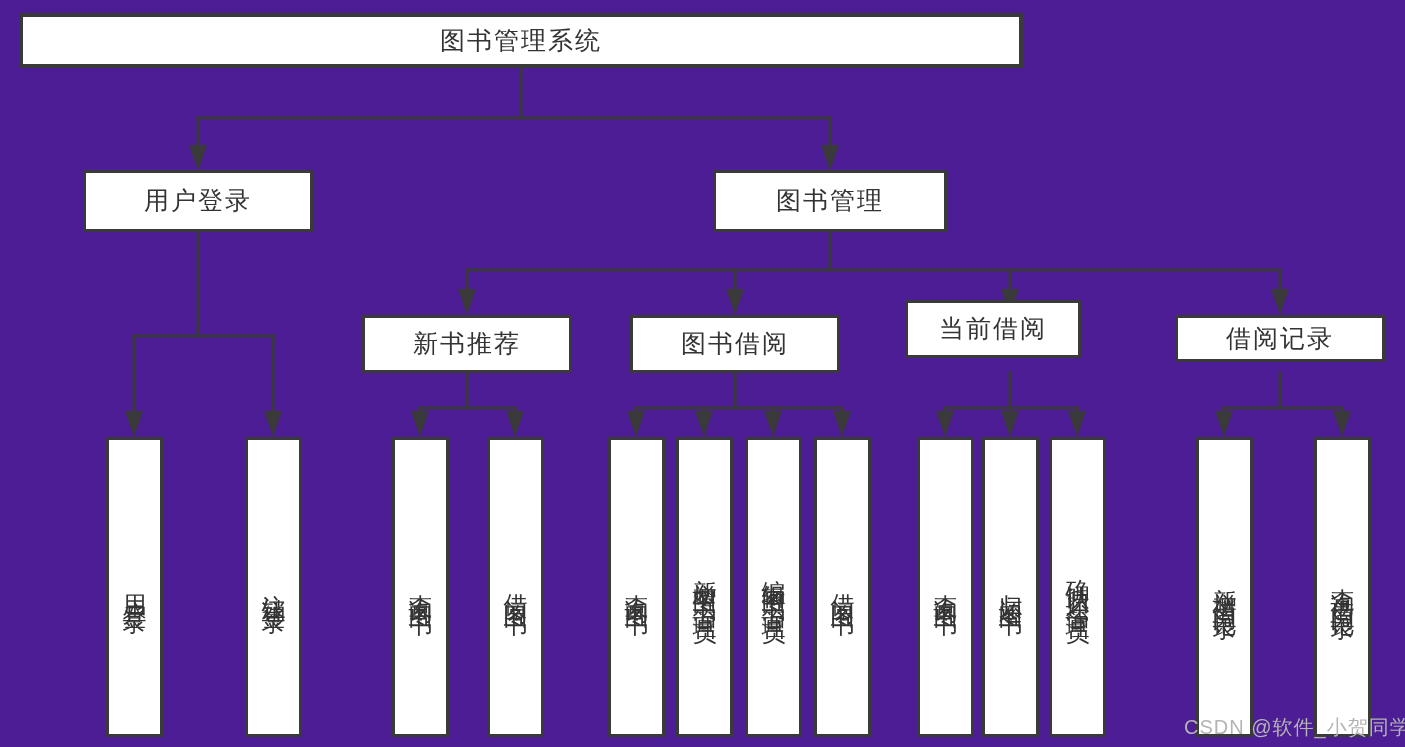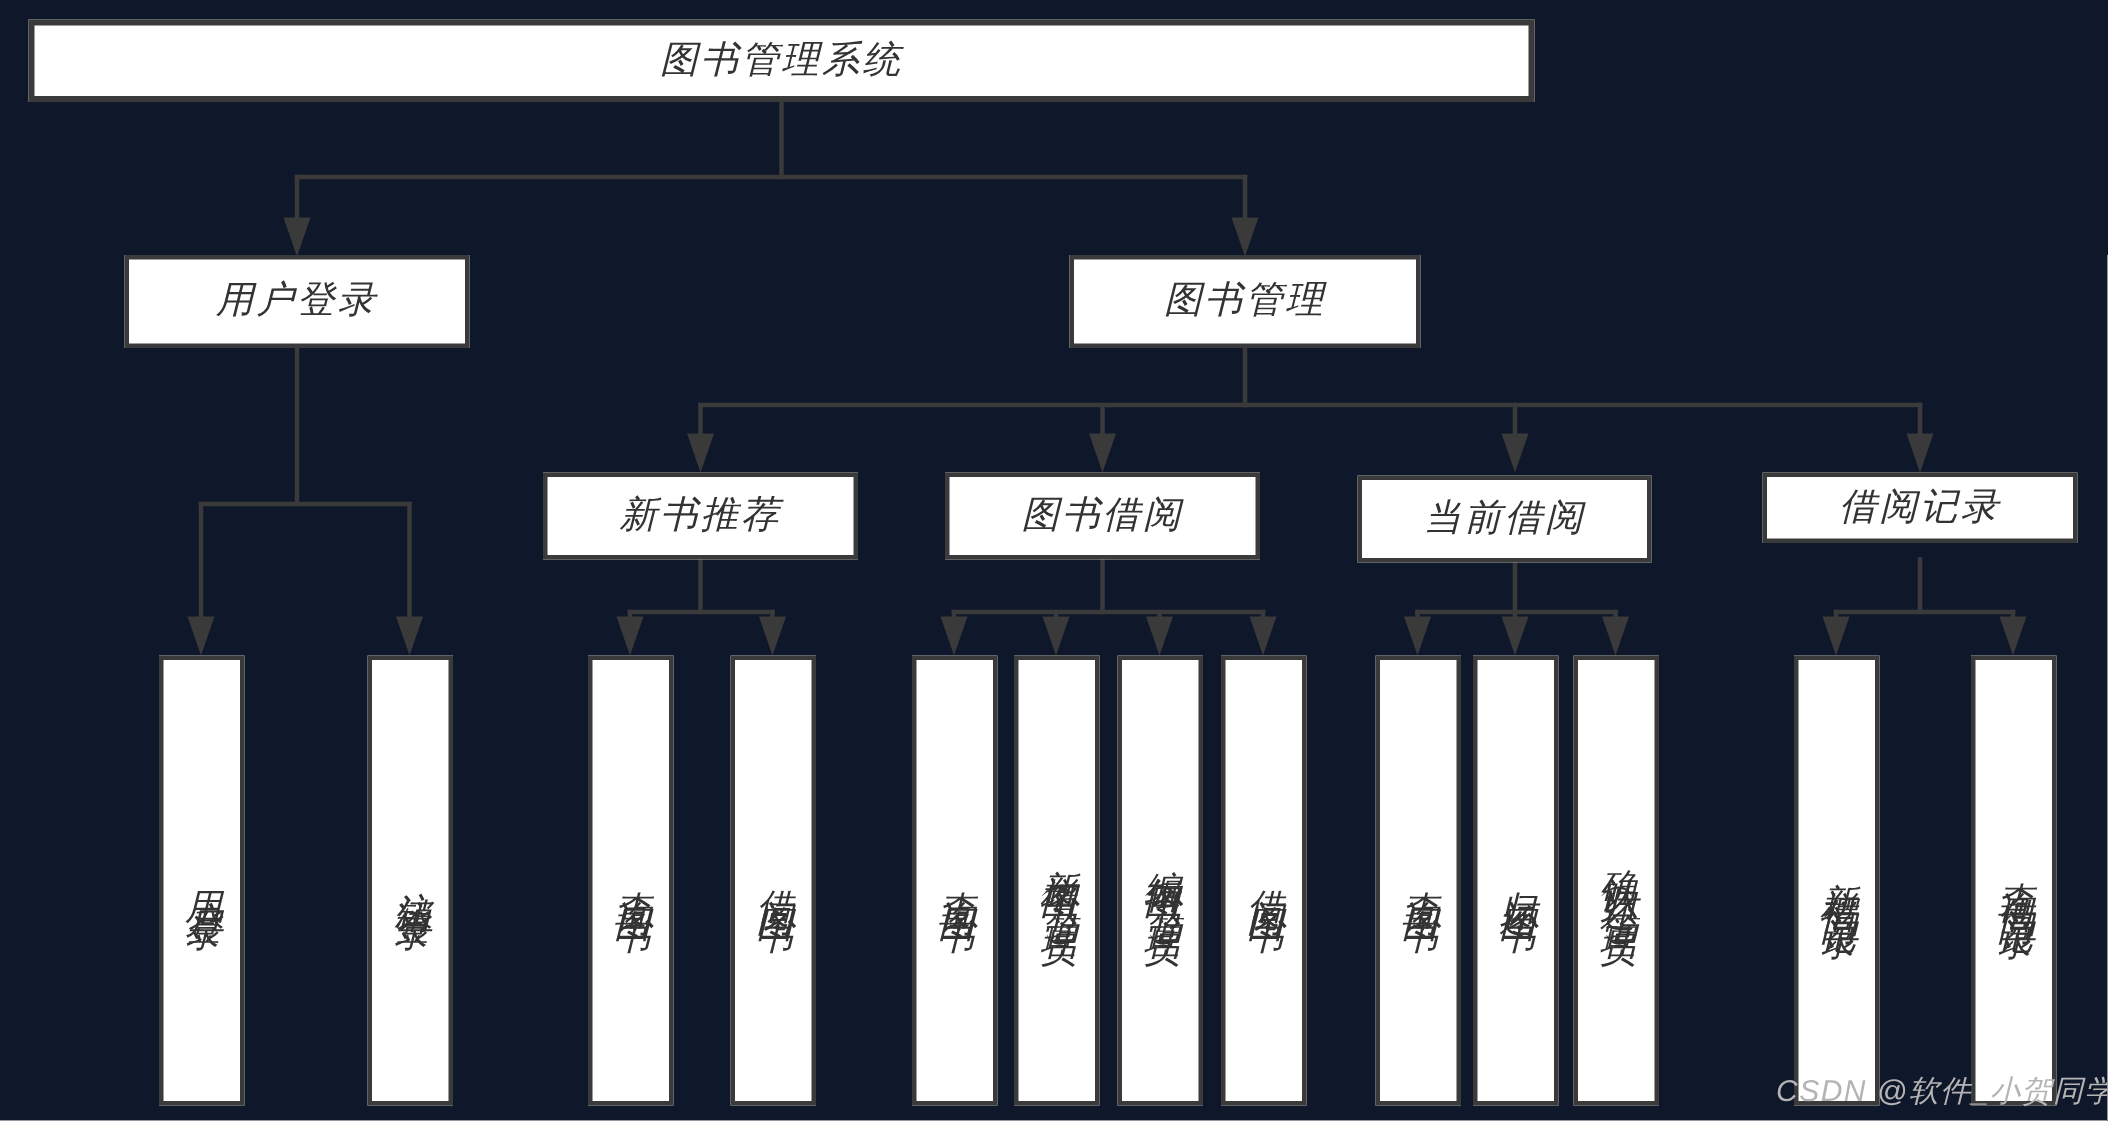--- a/index.html
+++ b/index.html
@@ -1,18 +1,18 @@
 <!DOCTYPE html>
 <html><head>
 <meta charset="utf-8">
 <style>
   html,body{margin:0;padding:0;background:#fff;}
   .stage{
-    position:relative;width:1405px;height:747px;background:#0f172a;overflow:hidden;
-    font-family:"Liberation Sans",sans-serif;color:#333333;font-style:italic;
+    position:relative;width:1405px;height:747px;background:#4c1d95;overflow:hidden;
+    font-family:"Liberation Sans",sans-serif;color:#333333;
   }
   .stage svg{position:absolute;left:0;top:0;z-index:0;}
   .node{
     position:absolute;z-index:1;box-sizing:border-box;
     background:#ffffff;border:3px solid #3a3a3a;
     display:flex;align-items:center;justify-content:center;
     font-size:25px;font-weight:500;letter-spacing:2px;color:#333333;
     text-align:center;line-height:1.1;
   }
   .root{border-width:4px;}
@@ -101,21 +101,21 @@
     </g>
   </svg>
 
   <div class="node root" style="left:19px;top:13px;width:1004px;height:55px;">图书管理系统</div>
 
   <div class="node" style="left:83px;top:170px;width:230px;height:62px;">用户登录</div>
   <div class="node" style="left:713px;top:170px;width:234px;height:62px;text-align:right;">图书管理</div>
 
   <div class="node" style="left:362px;top:315px;width:210px;height:58px;text-align:right;">新书推荐</div>
   <div class="node" style="left:630px;top:315px;width:210px;height:58px;">图书借阅</div>
-  <div class="node" style="left:905px;top:317px;width:196px;height:58px;text-align:right;">当前借阅</div>
+  <div class="node" style="left:905px;top:300px;width:176px;height:58px;text-align:right;">当前借阅</div>
   <div class="node" style="left:1175px;top:315px;width:210px;height:47px;">借阅记录</div>
 
   <div class="node leaf" style="left:106px;top:437px;width:57px;height:300px;">
     <span class="vtext">用户登录</span>
   </div>
   <div class="node leaf" style="left:245px;top:437px;width:57px;height:300px;">
     <span class="vtext">注销登录</span>
   </div>
 
   <div class="node leaf" style="left:392px;top:437px;width:57px;height:300px;">

